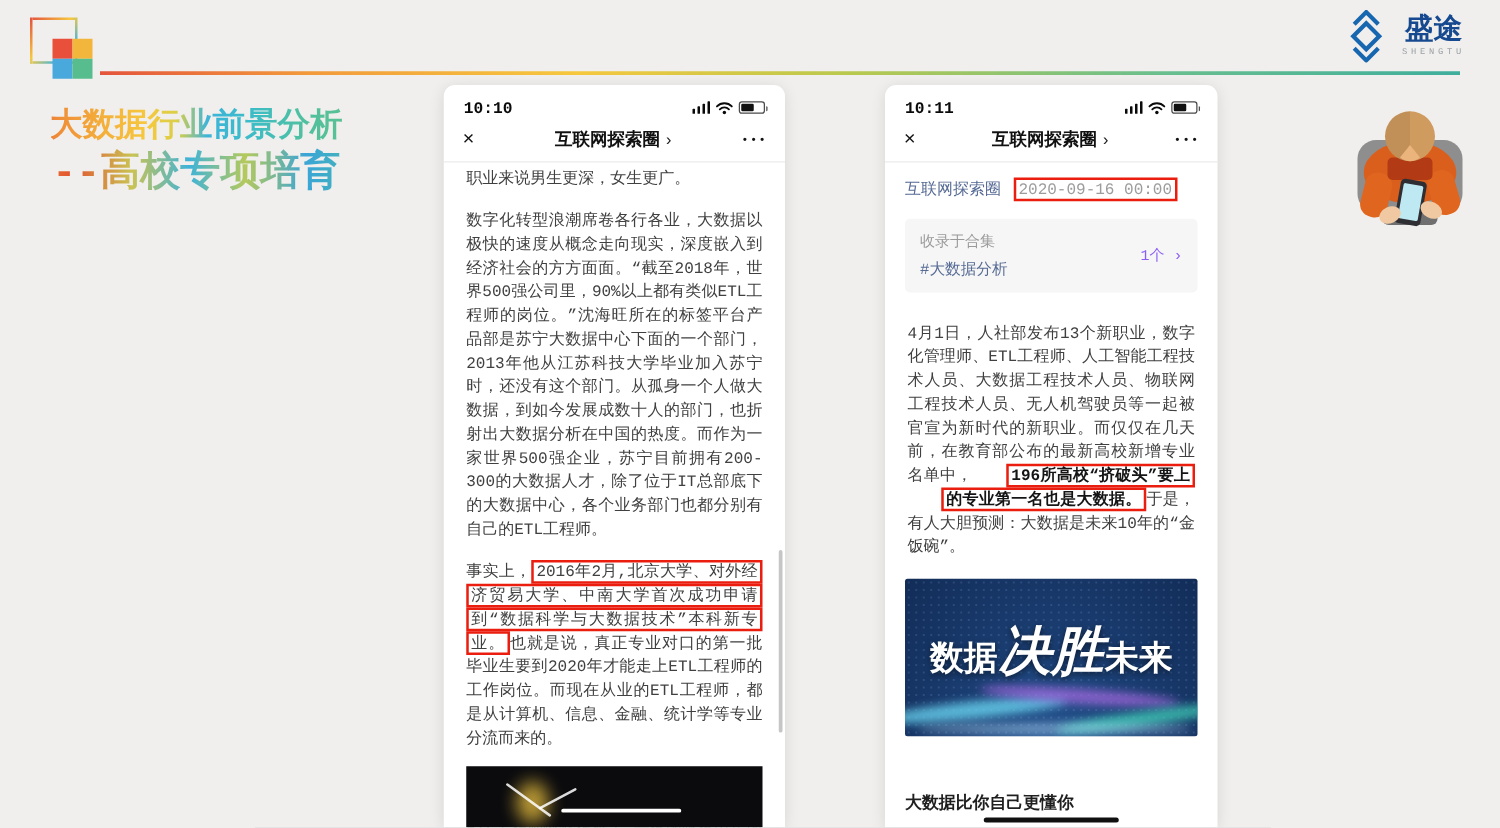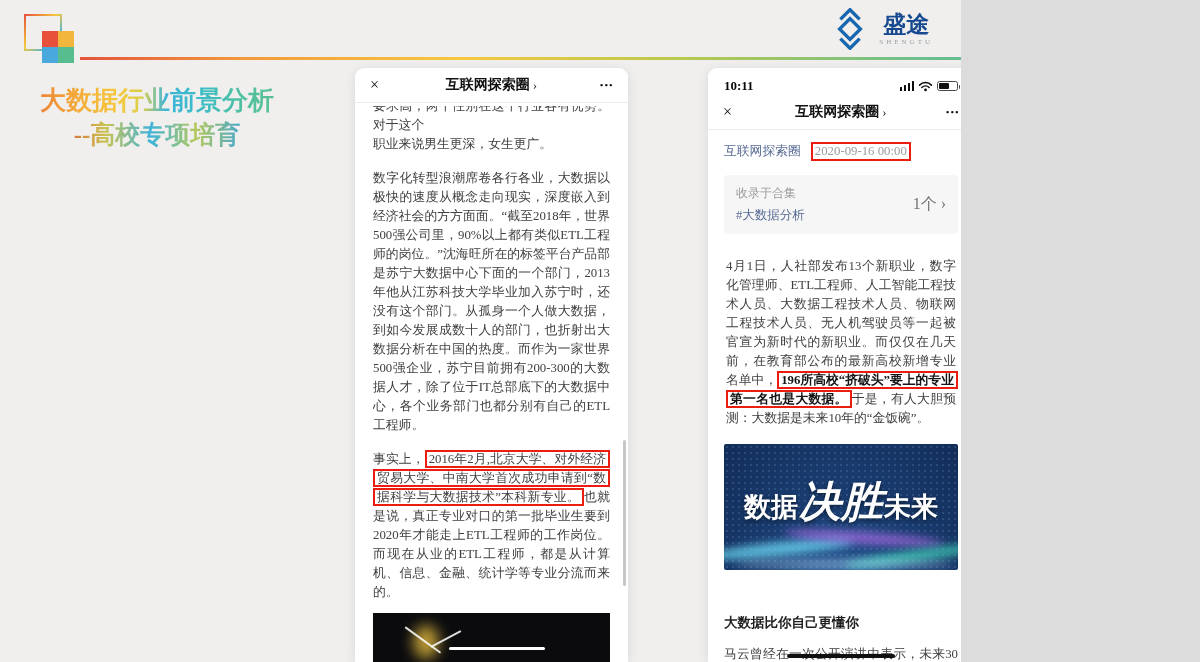--- a/index.html
+++ b/index.html
@@ -1,18 +1,18 @@
 <!DOCTYPE html>
 <html><head>
 <meta charset="utf-8">
 <style>
   html,body{margin:0;padding:0;background:#dcdcdc;}
   *{box-sizing:border-box;}
-  .stage{position:relative;width:961px;height:662px;background:#f0efed;overflow:hidden;
-         font-family:Liberation Serif, serif;color:#333;}
+  .stage{position:relative;width:1200px;height:662px;background:#f0efed;overflow:hidden;
+         font-family:Liberation Mono, monospace;color:#333;}
 
   
   .logo-outline{position:absolute;left:24px;top:14px;width:38px;height:37px;
     border:2px solid transparent;
     border-image:linear-gradient(135deg,#e4543c 0%,#f6c83e 45%,#4ab6d8 75%,#58bd8e 100%) 1;}
   .logo-grid{position:absolute;left:42px;top:31px;width:32px;height:32px;display:grid;
     grid-template-columns:1fr 1fr;grid-template-rows:1fr 1fr;}
   .lg-r{background:#e9503c}.lg-y{background:#f2b63c}.lg-b{background:#4aa9dc}.lg-g{background:#58bd8e}
   .brandline{position:absolute;left:80px;top:57px;width:1088px;height:3px;
     background:linear-gradient(90deg,#e4543c 0%,#f2993c 15%,#f6c83e 35%,#b9c94e 55%,#6abf8e 78%,#3fae9c 100%);}
@@ -20,21 +20,21 @@
   .brand{position:absolute;right:28px;top:8px;display:flex;align-items:center;gap:8px;}
   .brand-text{display:flex;flex-direction:column;align-items:center;}
   .brand-name{font-size:23px;font-weight:700;color:#16498f;line-height:1.1;}
   .brand-sub{font-size:7px;letter-spacing:3px;color:#9aa0a6;margin-top:1px;}
 
   
   .titles{position:absolute;left:6px;top:84px;width:302px;text-align:center;font-weight:800;line-height:1.32;}
   .t1,.t2{display:block;-webkit-background-clip:text;background-clip:text;color:transparent;}
   .t1{font-size:26px;
     background-image:linear-gradient(90deg,#e2492f 0%,#ef8f38 14%,#f4ae3a 25%,#f6c83e 37%,#d9cf49 45%,#3db4d9 53%,#3cbcc9 64%,#4fc0a0 78%,#66c187 100%);}
-  .t2{font-size:25px;
+  .t2{font-size:32px;
     background-image:linear-gradient(90deg,#f2a03a 0%,#e2552f 17%,#c9c353 33%,#3fb3d8 48%,#b5c95c 63%,#3ba5d6 79%,#48bfa4 100%);}
 
   
   .phone{position:absolute;top:68px;height:594px;background:#fff;border-radius:9px 9px 0 0;
     box-shadow:0 2px 12px rgba(0,0,0,.10);overflow:hidden;}
   .phone-left{left:355px;width:273px;}
   .phone-right{left:708px;width:266px;}
 
   .statusbar{display:flex;align-items:center;justify-content:space-between;padding:9px 16px 0;height:27px;}
   .sb-time{font-size:13px;font-weight:700;color:#0a0a0a;}
@@ -52,40 +52,40 @@
   .nav-chev{font-size:13px;color:#222;margin-left:3px;font-weight:400;}
   .nav-more{position:absolute;right:14px;font-size:9px;letter-spacing:1.5px;color:#111;font-weight:700;}
 
   .article{padding:3px 18px 0;font-size:12.8px;line-height:19px;color:#404040;text-align:justify;}
   .article p{margin:0 0 15px;}
   .clipwrap{overflow:hidden;margin-bottom:15px;}
   .clipline{display:block;margin-top:-9px;}
 
   .redbox{border:2px solid #ea1d0e;padding:0 2px;
     box-decoration-break:clone;-webkit-box-decoration-break:clone;}
-  .strong{font-weight:700;color:#151515;}
+  .strong{font-weight:700;color:#151515;margin-left:27px;}
 
   .scrollbar{position:absolute;right:2px;top:372px;width:3px;height:146px;background:#c6c6c6;border-radius:2px;}
 
   
   .darkimg{position:absolute;left:18px;right:18px;top:545px;bottom:0;background:#0b0b0e;overflow:hidden;}
   .bokeh{position:absolute;left:40px;top:12px;width:26px;height:34px;border-radius:50%;background:#d8b23c;filter:blur(7px);opacity:.85;}
   .wline{position:absolute;left:76px;top:34px;width:96px;height:2.5px;background:#fff;border-radius:2px;}
   .dline{position:absolute;height:1.5px;background:rgba(255,255,255,.85);border-radius:1px;}
   .d1{left:28px;top:26px;width:44px;transform:rotate(36deg);}
   .d2{left:56px;top:25px;width:34px;transform:rotate(-28deg);}
 
   
   .meta{display:flex;align-items:center;gap:10px;padding:12px 16px 0;font-size:12.8px;}
   .acct{color:#576b95;}
   .date{color:#9c9c9c;}
   .card{margin:14px 16px 0;background:#f6f6f6;border-radius:4px;padding:10px 12px;display:flex;align-items:center;justify-content:space-between;cursor:pointer;}
   .card-label{font-size:12px;color:#9a9a9a;}
   .card-tag{font-size:12.5px;color:#576b95;margin-top:5px;}
-  .card-count{font-size:16px;color:#737373;white-space:nowrap;}
+  .card-count{font-size:12px;color:#8b5cf6;white-space:nowrap;}
 
   .article2{margin-top:20px;}
   .article2 p{margin:0;}
 
   .banner{position:relative;margin:16px 16px 0;height:126px;border-radius:2px;overflow:hidden;
     background:radial-gradient(ellipse at 50% 130%,#2c5f9e 0%,#1b3f74 45%,#122c57 100%);padding-left:20px;}
   .banner::before{content:"";position:absolute;inset:0;
     background-image:radial-gradient(rgba(160,200,255,.16) 1px,transparent 1px);background-size:6px 6px;}
   .streak{position:absolute;border-radius:50%;filter:blur(4px);}
   .s1{left:-20px;bottom:14px;width:150px;height:14px;background:#69d4f0;opacity:.8;transform:rotate(-6deg);}
@@ -131,29 +131,47 @@
       <span class="brand-sub">SHENGTU</span>
     </div>
   </div>
 
   <div class="titles">
     <span class="t1">大数据行业前景分析</span>
     <span class="t2">--高校专项培育</span>
   </div>
 
   <div class="phone phone-left">
+    <div class="statusbar">
+      <span class="sb-time">10:10</span>
+      <span class="sb-icons">
+        <span class="sig">
+            <i></i>
+            <i></i>
+            <i></i>
+            <i></i>
+          </span>
+        <svg width="15" height="11" viewBox="0 0 16 12">
+          <path d="M1.5 4.5 A9 9 0 0 1 14.5 4.5" fill="none" stroke="#0a0a0a" stroke-width="1.6" stroke-linecap="round"></path>
+          <path d="M4 7 A5.6 5.6 0 0 1 12 7" fill="none" stroke="#0a0a0a" stroke-width="1.6" stroke-linecap="round"></path>
+          <circle cx="8" cy="9.8" r="1.5" fill="#0a0a0a"></circle>
+        </svg>
+        <span class="batt">
+            <i></i>
+          </span>
+      </span>
+    </div>
     <div class="navbar">
       <span class="nav-close">×</span>
       <span class="nav-title">互联网探索圈</span>
       <span class="nav-chev">›</span>
       <span class="nav-more">•••</span>
     </div>
     <div class="article">
       <div class="clipwrap">
-        <span class="clipline">要求高，两个性别在这个行业各有优势。对于这个</span>
         <span>职业来说男生更深，女生更广。</span>
       </div>
       <p>数字化转型浪潮席卷各行各业，大数据以极快的速度从概念走向现实，深度嵌入到经济社会的方方面面。“截至2018年，世界500强公司里，90%以上都有类似ETL工程师的岗位。”沈海旺所在的标签平台产品部是苏宁大数据中心下面的一个部门，2013年他从江苏科技大学毕业加入苏宁时，还没有这个部门。从孤身一个人做大数据，到如今发展成数十人的部门，也折射出大数据分析在中国的热度。而作为一家世界500强企业，苏宁目前拥有200-300的大数据人才，除了位于IT总部底下的大数据中心，各个业务部门也都分别有自己的ETL工程师。</p>
       <p><span>事实上，</span><span class="redbox">2016年2月,北京大学、对外经济贸易大学、中南大学首次成功申请到“数据科学与大数据技术”本科新专业。</span><span>也就是说，真正专业对口的第一批毕业生要到2020年才能走上ETL工程师的工作岗位。而现在从业的ETL工程师，都是从计算机、信息、金融、统计学等专业分流而来的。</span></p>
       <p>“刚刚毕业的大学生，薪水就等同于我们企业中层，即使这样，想招到一个优秀的ETL工程师依然很难！”一家国际家电集团的江苏总部人力资源部负责人说。“他们不愁找工作，普通从业经验超过3年的人，都比较抢手，猎头跟着挖，一旦跳槽工资跟着翻倍。”</p>
     </div>
     <div class="darkimg">
       <span class="bokeh"></span>
       <span class="dline d1"></span>
       <span class="dline d2"></span>

